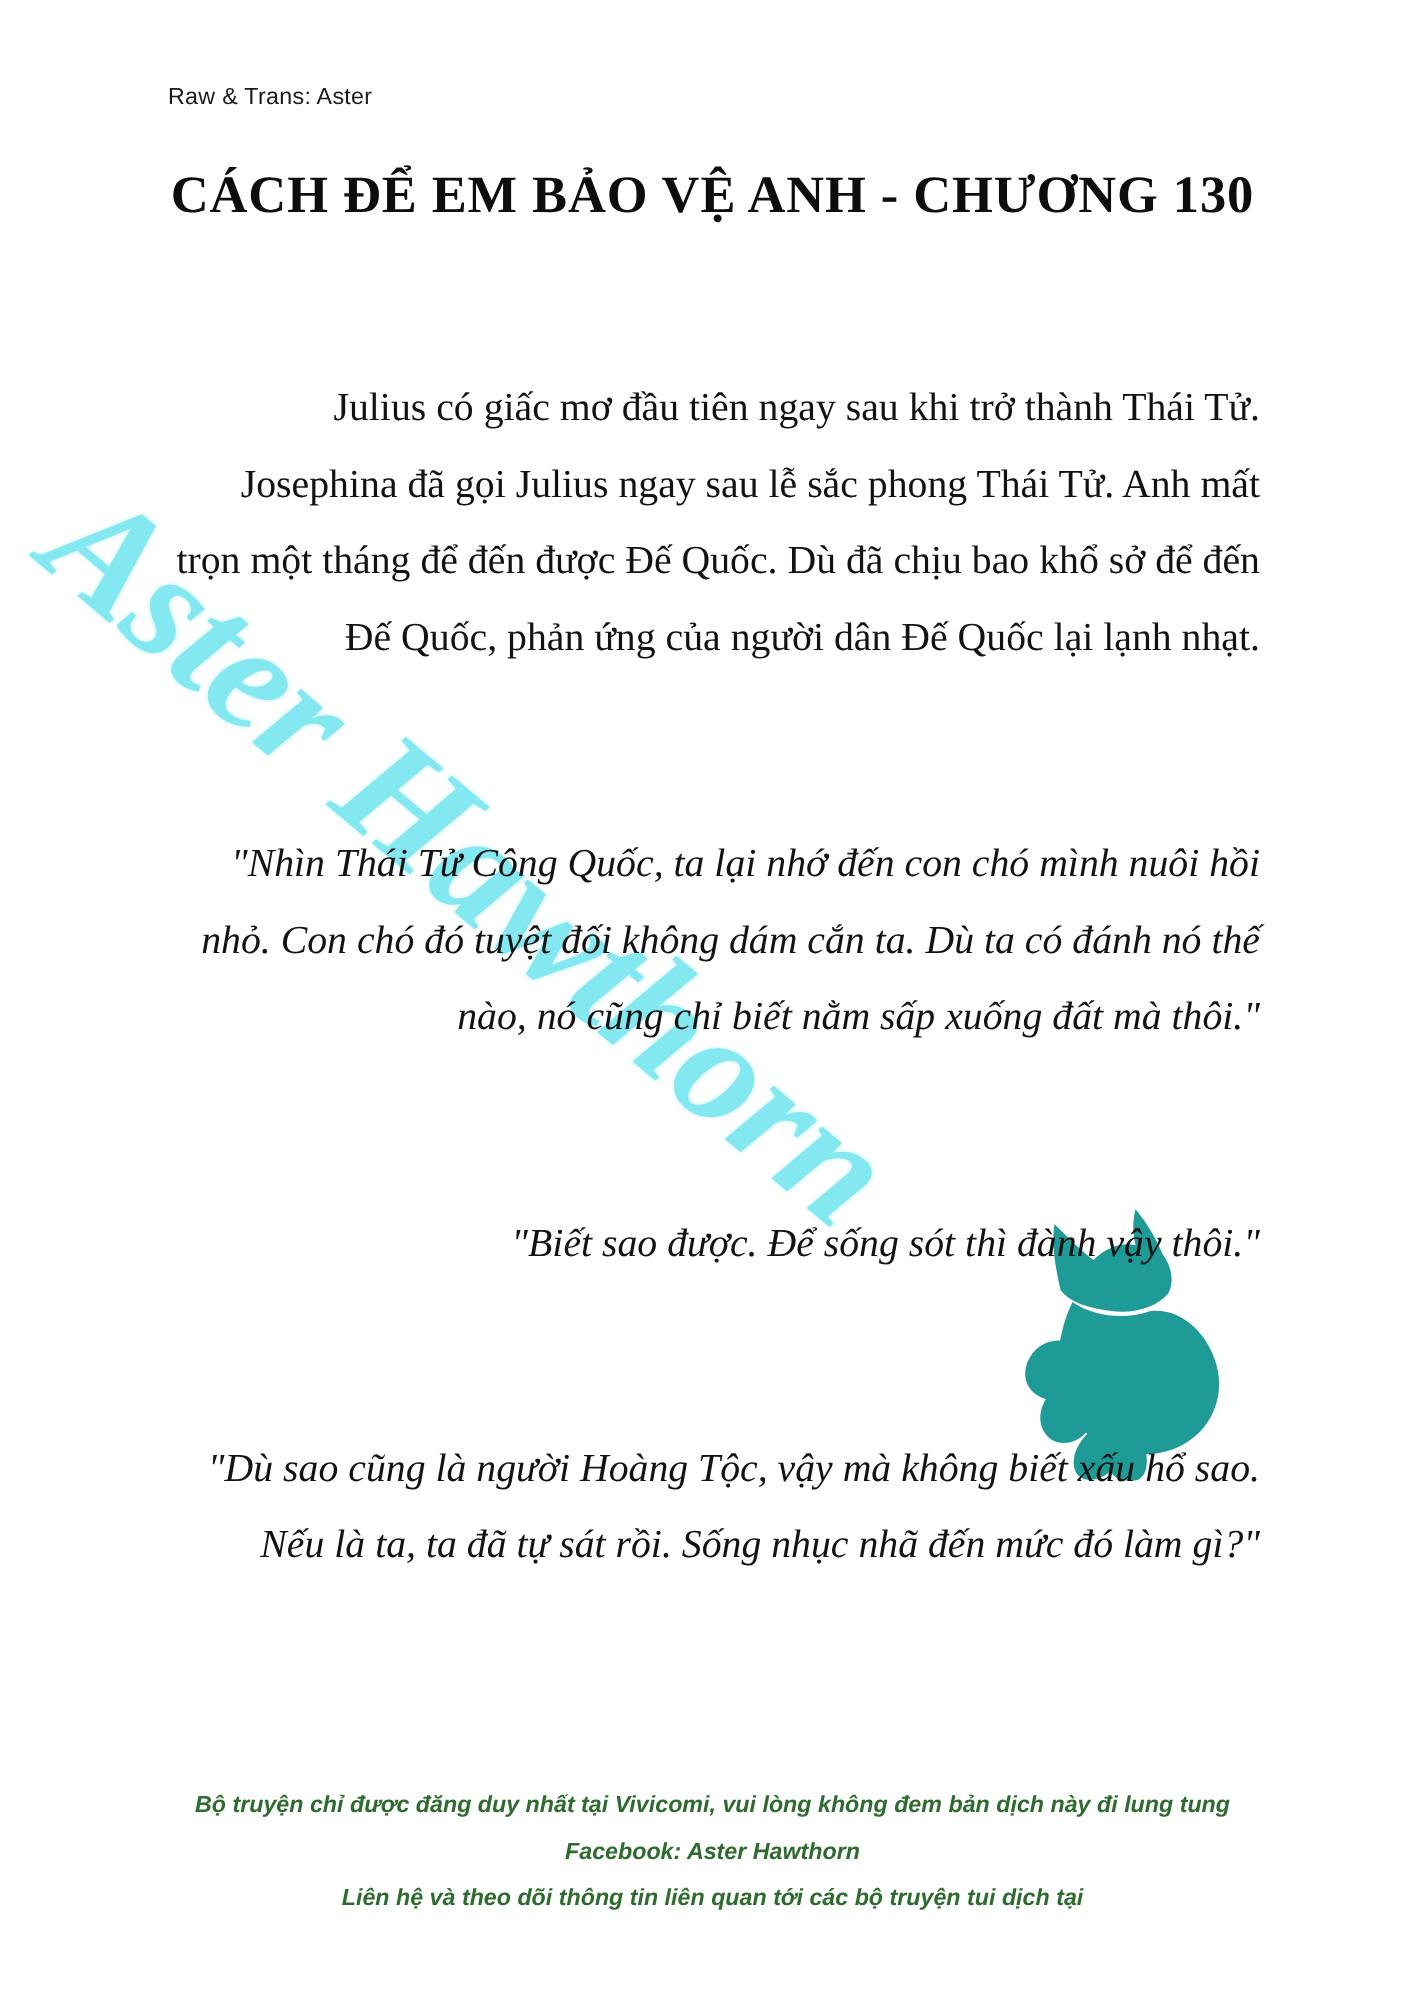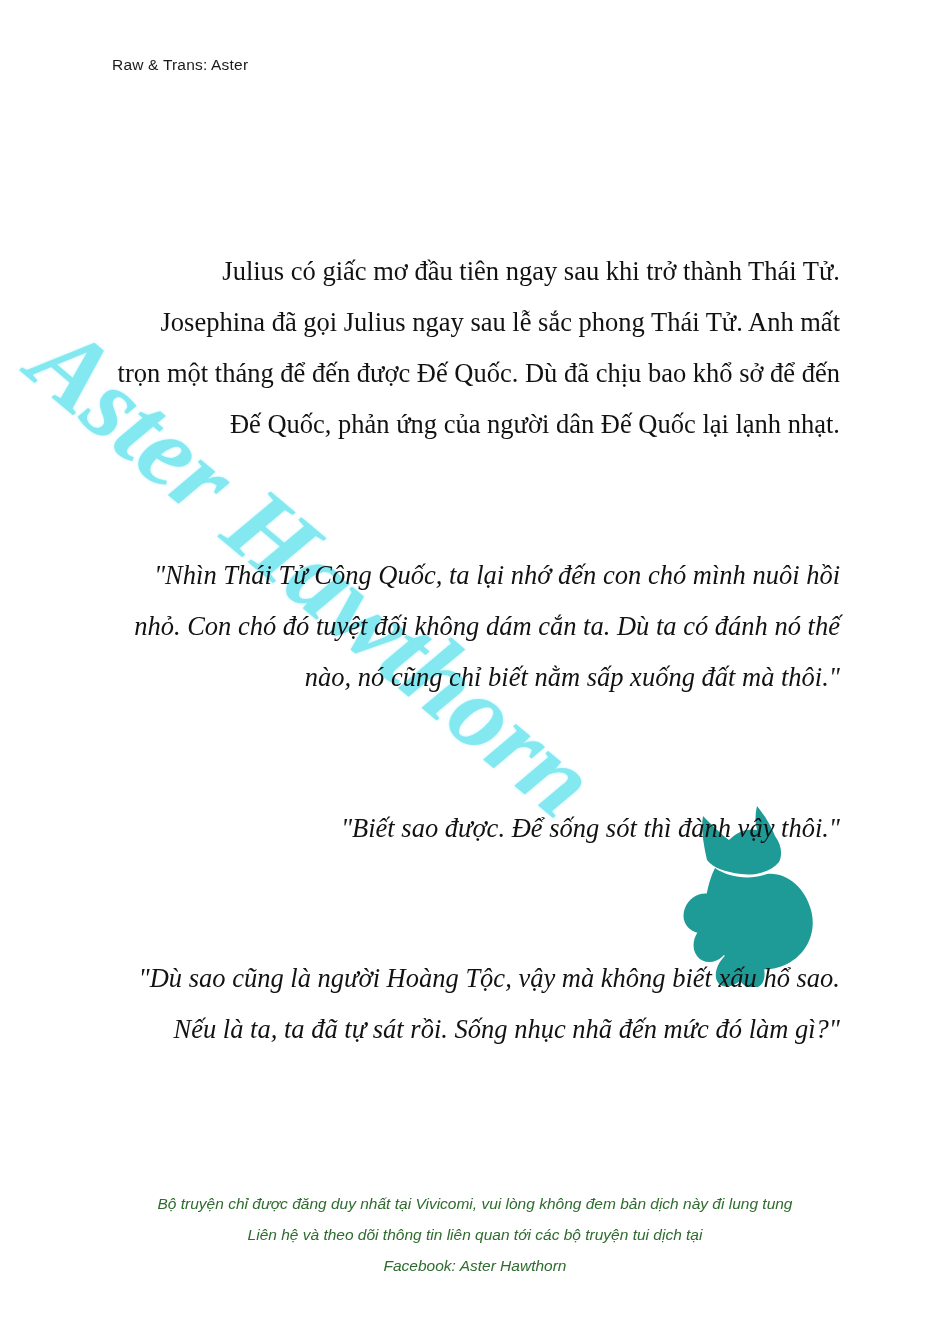--- a/index.html
+++ b/index.html
@@ -102,21 +102,21 @@
   #footer-note {
     position: absolute;
     left: 0;
     top: 1188px;
     width: 950px;
     text-align: center;
   }
   .footer-line {
     font-family: "Liberation Sans", sans-serif;
     font-style: italic;
-    font-weight: normal;
+    font-weight: bold;
     font-size: 15.5px;
     color: #2e6b2e;
     line-height: 31px;
     white-space: nowrap;
   }
 
   
   #site-logo {
     position: absolute;
     left: 24px;
@@ -126,20 +126,21 @@
   }
   #site-logo svg { display: block; }
 </style>
 </head>
 <body>
 
 <div id="page">
 
   <div id="credit-line">Raw &amp; Trans: Aster</div>
 
+  <div id="chapter-title">CÁCH ĐỂ EM BẢO VỆ ANH - CHƯƠNG 130</div>
 
   <div id="watermark-text">Aster Hawthorn</div>
 
   <div id="cat-watermark">
     <svg viewBox="0 0 180 185" width="180" height="185" aria-hidden="true">
       <g fill="#1e9b96">
 
         <path d="M52 58 C48 40 46 26 48 14 C58 24 66 32 74 38
                  C82 30 92 26 102 28 C100 20 100 12 102 4
                  C110 14 116 24 120 34
@@ -181,18 +182,18 @@
     <div class="gap-lg"></div>
     <p class="para quote">"Nhìn Thái Tử Công Quốc, ta lại nhớ đến con chó mình nuôi hồi nhỏ. Con chó đó tuyệt đối không dám cắn ta. Dù ta có đánh nó thế nào, nó cũng chỉ biết nằm sấp xuống đất mà thôi."</p>
     <div class="gap-md"></div>
     <p class="para quote">"Biết sao được. Để sống sót thì đành vậy thôi."</p>
     <div class="gap-sm"></div>
     <p class="para quote">"Dù sao cũng là người Hoàng Tộc, vậy mà không biết xấu hổ sao. Nếu là ta, ta đã tự sát rồi. Sống nhục nhã đến mức đó làm gì?"</p>
   </div>
 
   <div id="footer-note">
     <div class="footer-line">Bộ truyện chỉ được đăng duy nhất tại Vivicomi, vui lòng không đem bản dịch này đi lung tung</div>
+    <div class="footer-line">Facebook: Aster Hawthorn</div>
     <div class="footer-line">Liên hệ và theo dõi thông tin liên quan tới các bộ truyện tui dịch tại</div>
-    <div class="footer-line">Facebook: Aster Hawthorn</div>
   </div>
 
 
 </div>
 
 </body></html>

